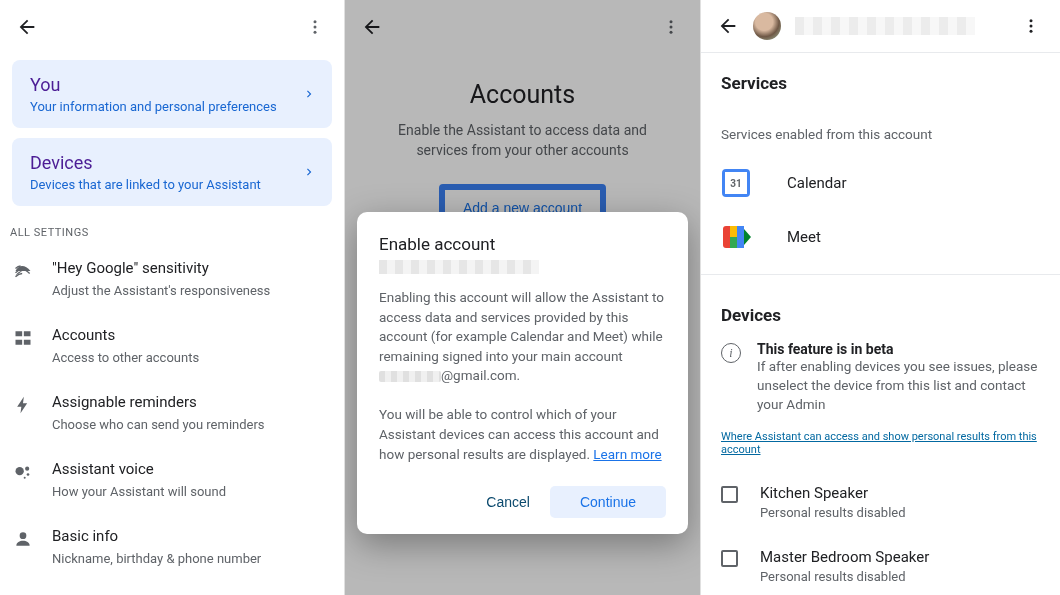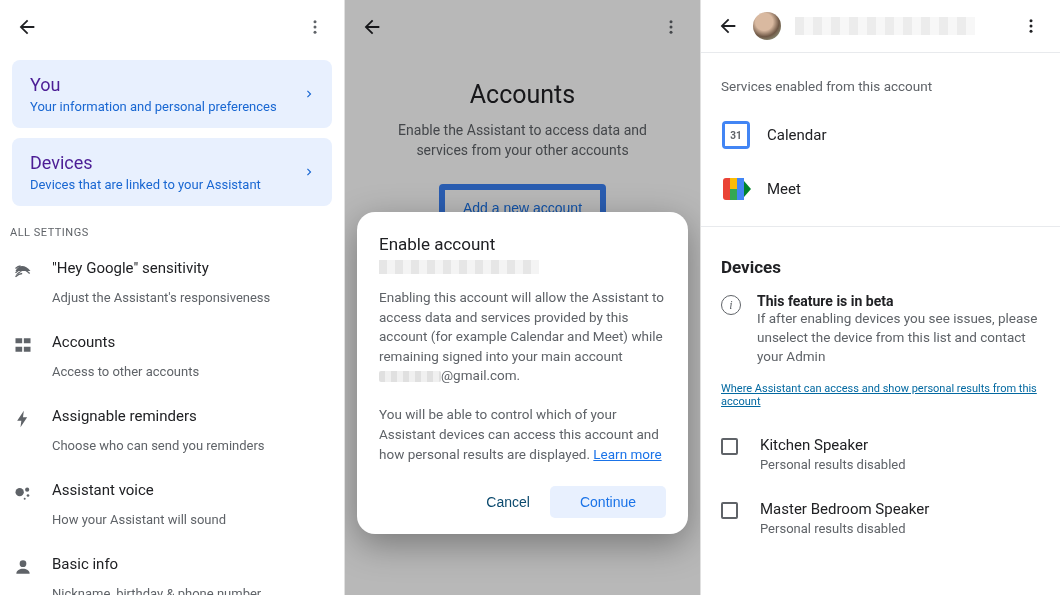--- a/index.html
+++ b/index.html
@@ -58,21 +58,21 @@
   }
   .setting-icon {
     width: 22px;
     display: flex;
     justify-content: center;
     align-items: flex-start;
     padding-top: 2px;
     color: #5f6368;
   }
   .setting-title { color: #202124; font-size: 15px; }
-  .setting-sub { color: #5f6368; font-size: 13px; margin-top: 13px; }
+  .setting-sub { color: #5f6368; font-size: 13px; margin-top: 6px; }
 
   
   .dimmed {
     position: absolute; inset: 0;
     background: rgba(0,0,0,0.28);
   }
   .p2-content {
     position: relative;
     padding-top: 0;
   }
@@ -104,21 +104,21 @@
     font-size: 14px;
     padding: 10px 18px;
     border-radius: 4px;
   }
 
   .dialog {
     position: absolute;
     left: 12px; right: 12px;
     top: 212px;
     background: #fff;
-    border-radius: 18px;
+    border-radius: 10px;
     box-shadow: 0 10px 35px rgba(0,0,0,0.35);
     padding: 22px 22px 16px 22px;
   }
   .dlg-title { font-size: 17px; color: #202124; }
   .dlg-email-blur {
     margin-top: 6px;
     width: 160px; height: 14px;
     background: repeating-linear-gradient(90deg,#e6e6e6 0 8px,#f4f4f4 8px 16px);
     filter: blur(0.6px);
   }
@@ -165,21 +165,21 @@
     font-size: 17px; font-weight: 700; color: #202124;
     padding: 20px 20px 8px 20px;
   }
   .p3-section-sub {
     font-size: 13.5px; color: #5f6368;
     padding: 0 20px 14px 20px;
     margin-top: 25px;
   }
 
   .svc {
-    display: flex; align-items: center; gap: 16px;
+    display: flex; align-items: center; gap: 36px;
     padding: 12px 20px;
   }
   .svc-icon { width: 30px; height: 30px; display: flex; align-items: center; justify-content: center; }
   .svc-label { font-size: 15px; color: #202124; }
 
   .cal-icon {
     width: 28px; height: 28px; border-radius: 4px;
     background: #4285f4;
     border: 3px solid #4285f4;
     position: relative;
@@ -395,20 +395,21 @@
     <div class="p3-name-blur"></div>
     <span class="more-icon p3-more">
       <svg width="18" height="18" viewBox="0 0 24 24">
           <circle cx="12" cy="5" r="2" fill="#202124"></circle>
           <circle cx="12" cy="12" r="2" fill="#202124"></circle>
           <circle cx="12" cy="19" r="2" fill="#202124"></circle>
         </svg>
     </span>
   </div>
 
+  <div class="p3-section-title">Services</div>
   <div class="p3-section-sub">Services enabled from this account</div>
 
   <div class="svc">
     <span class="svc-icon">
         <div class="cal-icon"></div>
       </span>
     <span class="svc-label">Calendar</span>
   </div>
   <div class="svc">
     <span class="svc-icon">

